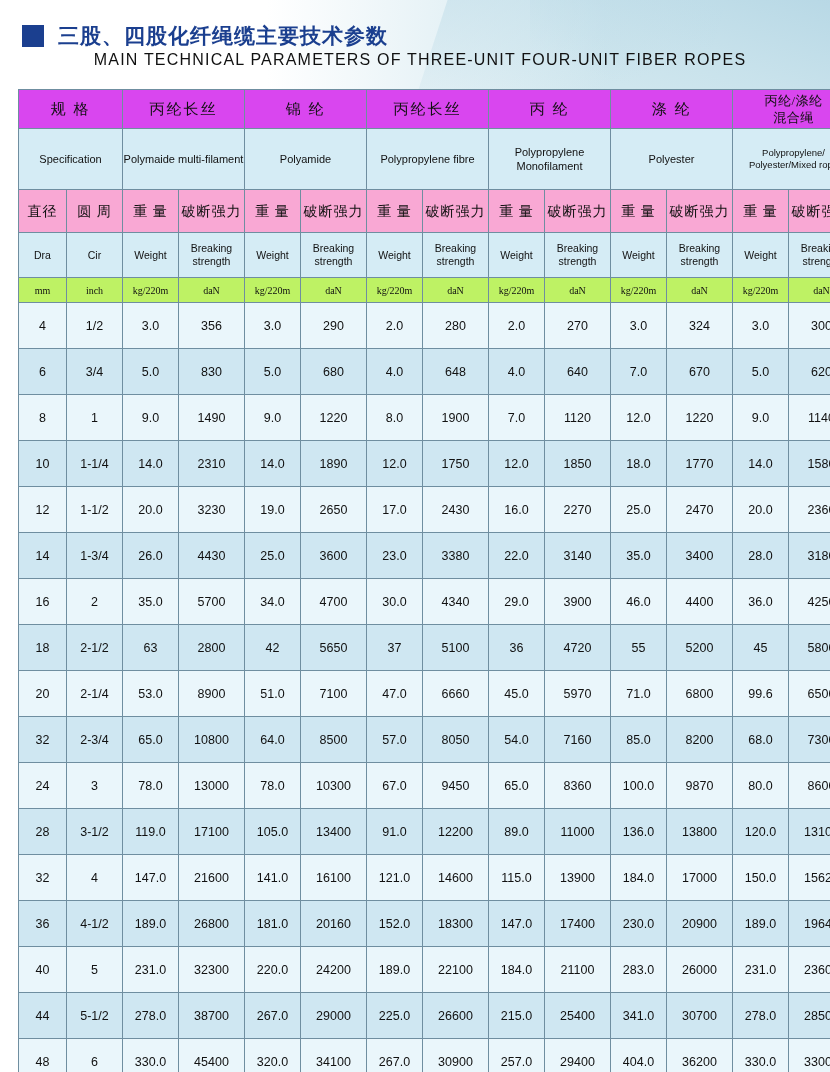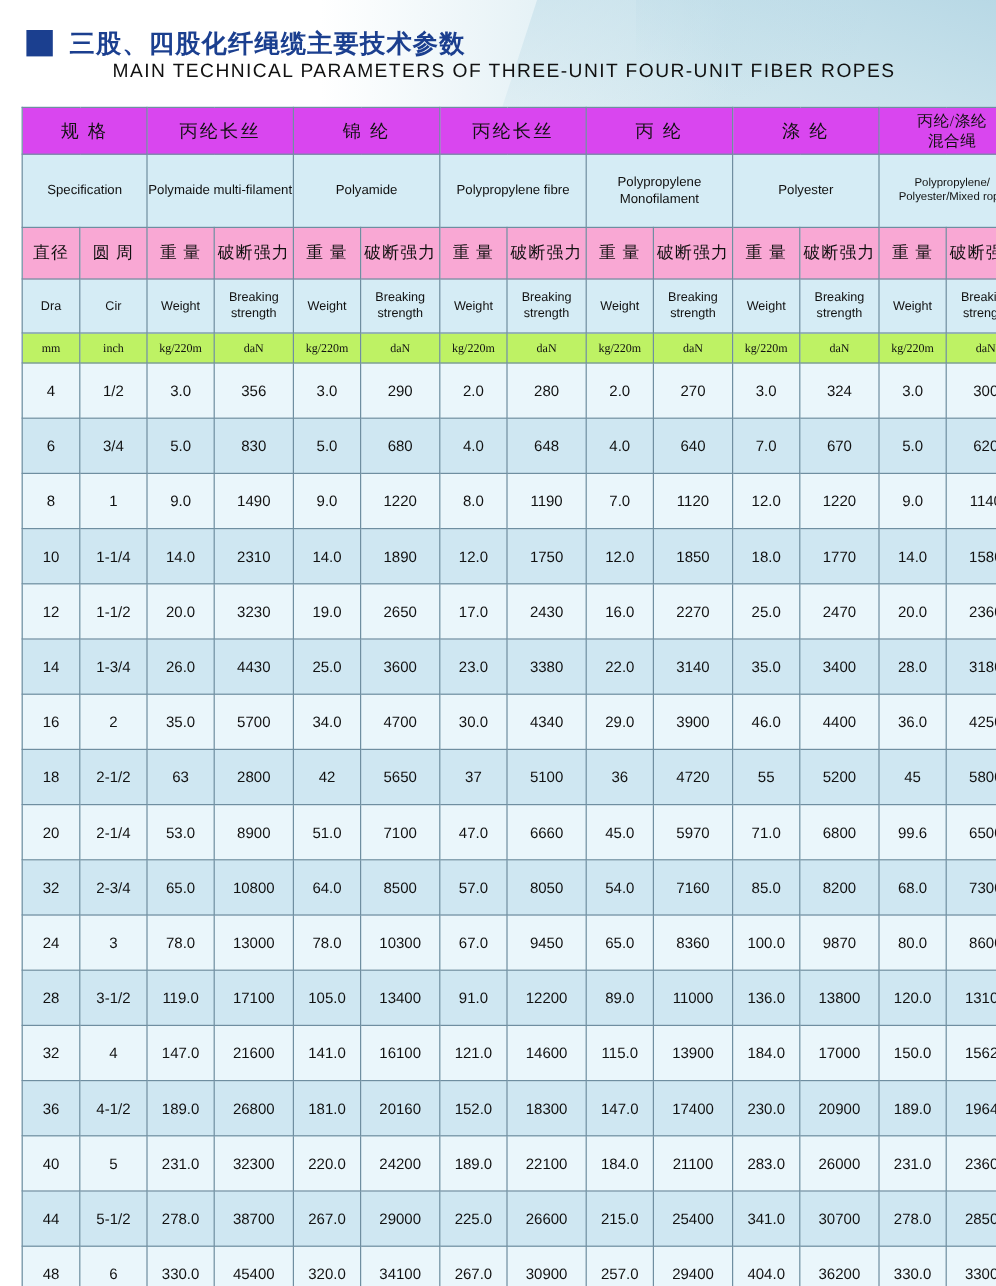--- a/index.html
+++ b/index.html
@@ -292,21 +292,21 @@
             <td class="data">620</td>
           </tr>
           <tr class="row-norm">
             <td class="data">8</td>
             <td class="data">1</td>
             <td class="data">9.0</td>
             <td class="data">1490</td>
             <td class="data">9.0</td>
             <td class="data">1220</td>
             <td class="data">8.0</td>
-            <td class="data">1190</td>
+            <td class="data">1900</td>
             <td class="data">7.0</td>
             <td class="data">1120</td>
             <td class="data">12.0</td>
             <td class="data">1220</td>
             <td class="data">9.0</td>
             <td class="data">1140</td>
           </tr>
           <tr class="row-alt">
             <td class="data">10</td>
             <td class="data">1-1/4</td>

